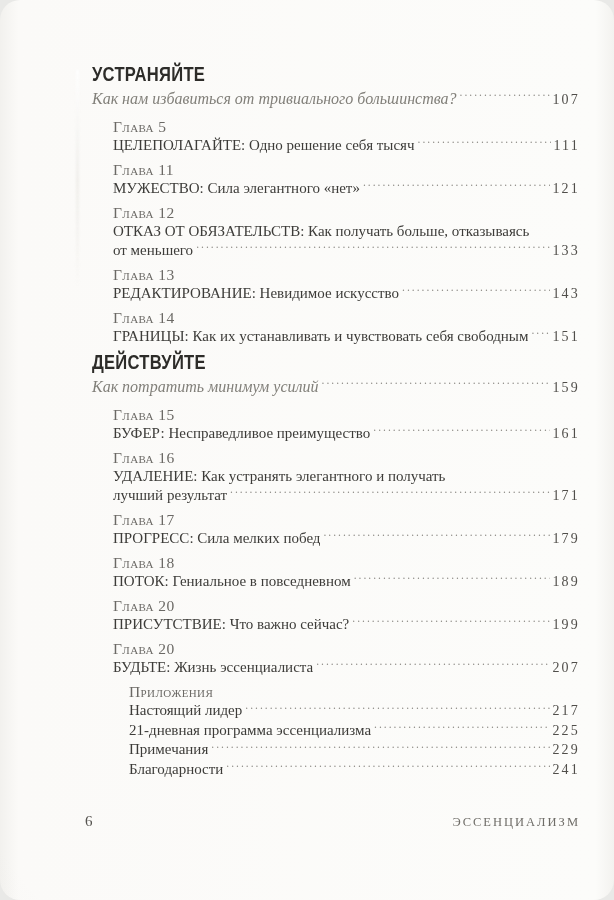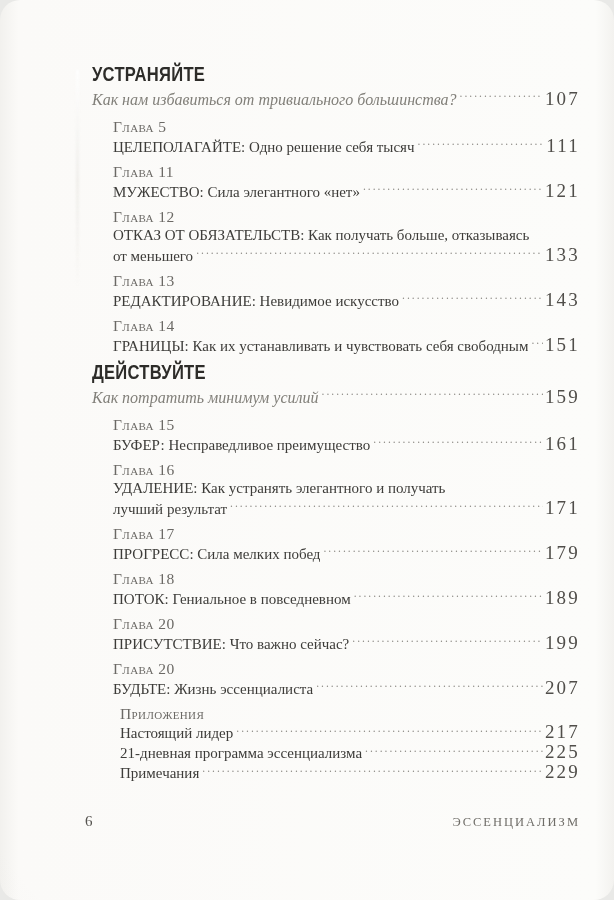--- a/index.html
+++ b/index.html
@@ -85,26 +85,26 @@
   }
   .leader::after {
     content: "......................................................................................................................................";
     position: absolute; left: 0; bottom: 1px;
     font-size: 11.5px;
     letter-spacing: 2px;
     color: #918f8a;
   }
   .pagenum {
     flex: 0 0 auto;
-    font-size: 19px;
+    font-size: 14px;
     letter-spacing: 2.2px;
     margin-right: -2px;
     color: #504e4a;
   }
-  .appendix { margin-left: 28px; margin-top: 0; }
+  .appendix { margin-left: 37px; margin-top: 0; }
   .appendix-label {
     font-variant: small-caps;
     font-size: 15.5px;
     line-height: 19px;
     color: #6b6965;
     letter-spacing: 0.4px;
   }
   .appendix-row { line-height: 18.5px; }
   .appendix-row .title-text { font-size: 15px; }
   .footer {
@@ -244,20 +244,25 @@
         <div class="row appendix-row">
           <span class="title-text">21-дневная программа эссенциализма</span>
           <span class="leader"></span>
           <span class="pagenum">225</span>
         </div>
         <div class="row appendix-row">
           <span class="title-text">Примечания</span>
           <span class="leader"></span>
           <span class="pagenum">229</span>
         </div>
+        <div class="row appendix-row">
+          <span class="title-text">Благодарности</span>
+          <span class="leader"></span>
+          <span class="pagenum">241</span>
+        </div>
       </div>
     </main>
 
   <footer class="footer">
     <span class="footer-page">6</span>
     <span class="footer-title">ЭССЕНЦИАЛИЗМ</span>
   </footer>
 </div>
 
 </body></html>

